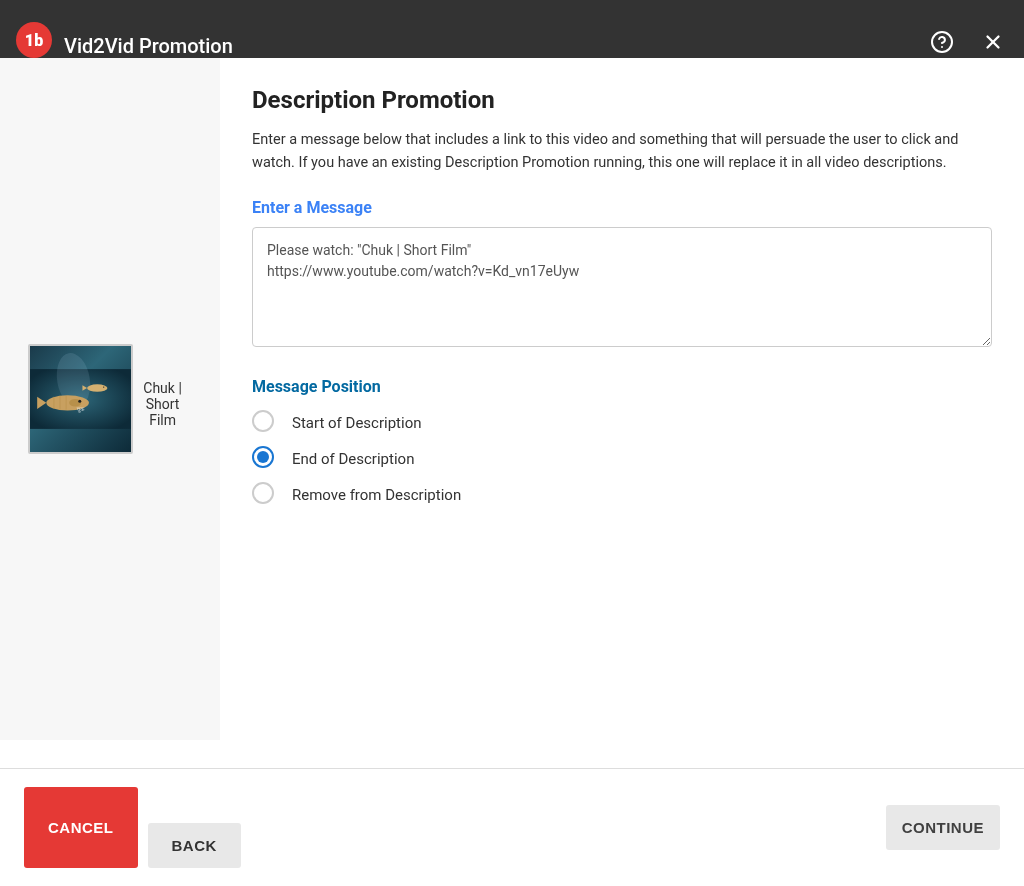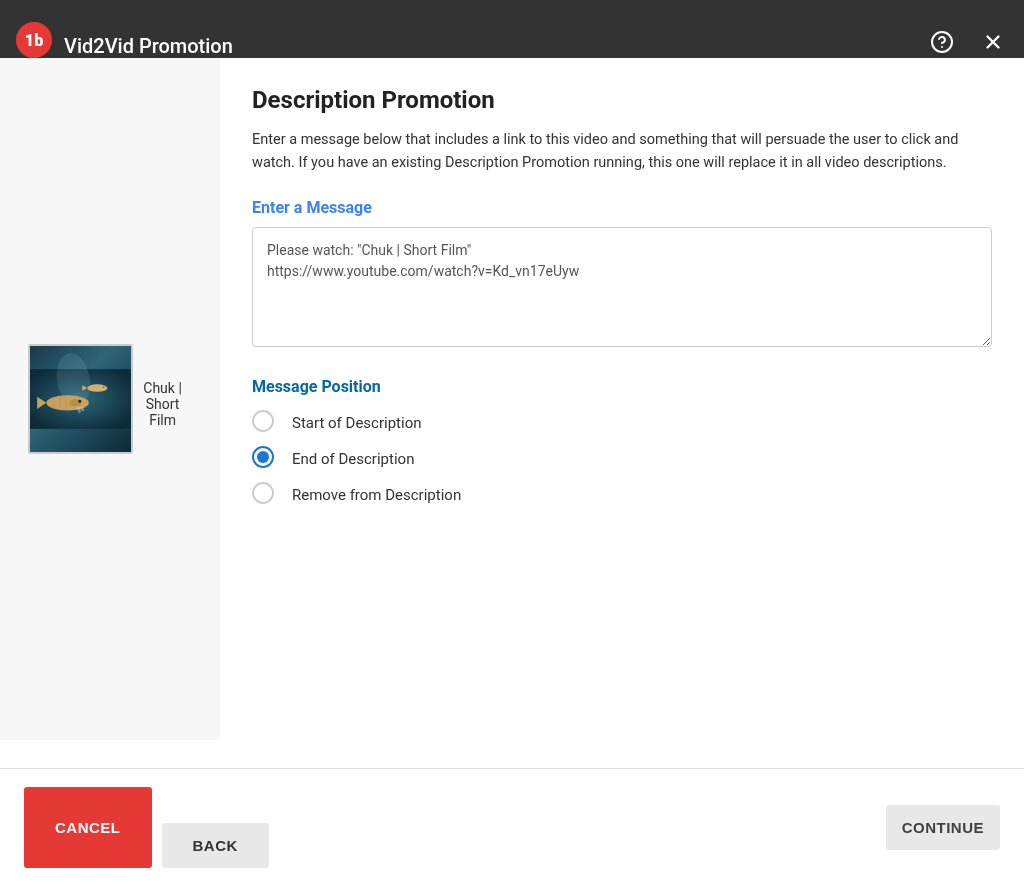--- a/index.html
+++ b/index.html
@@ -203,21 +203,21 @@
       flex-shrink: 0;
     }
     .footer-left {
       display: flex;
       gap: 10px;
     }
     .footer-right {
       margin-left: auto;
     }
     .btn {
-      padding: 14px 31px;
+      padding: 14px 24px;
       font-size: 15px;
       font-weight: 700;
       border: none;
       cursor: pointer;
       border-radius: 3px;
       letter-spacing: 0.5px;
     }
     .btn-cancel {
       background: #e53935;
       color: #fff;

